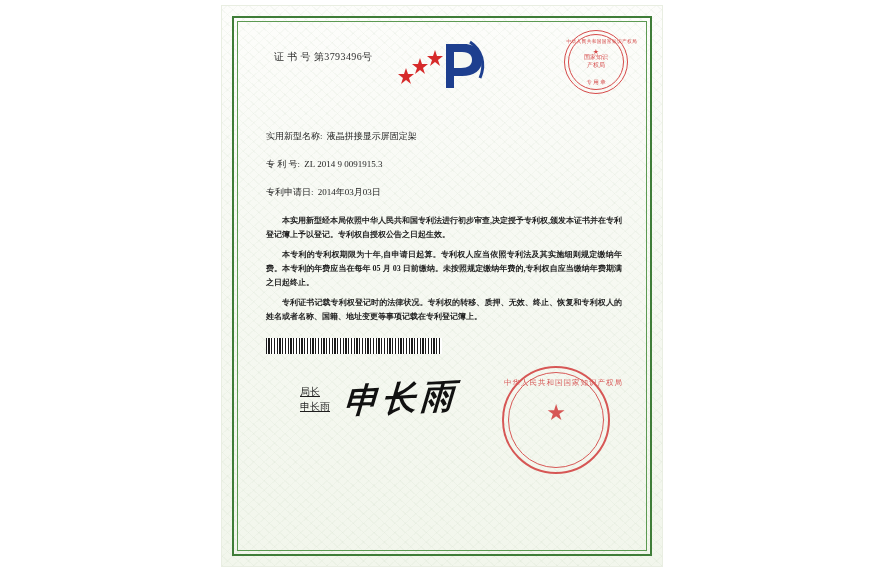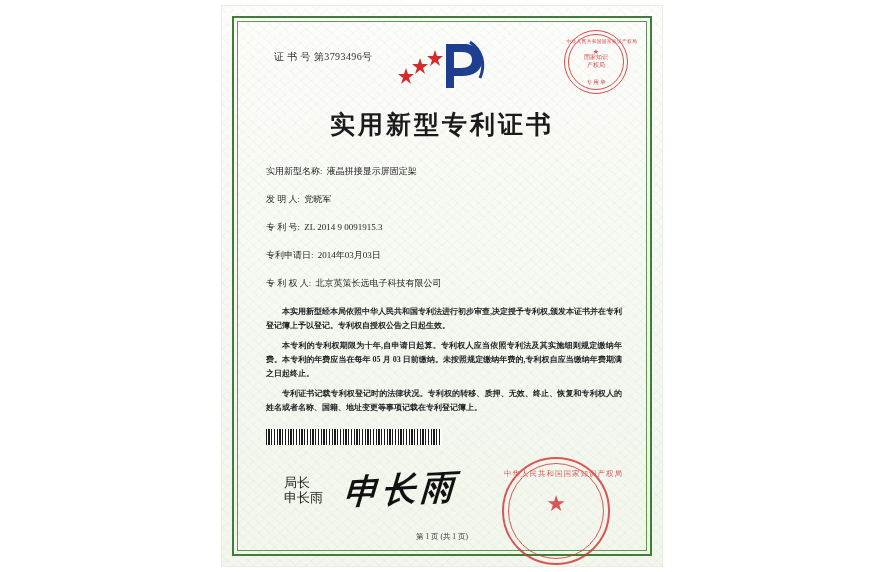--- a/index.html
+++ b/index.html
@@ -202,25 +202,26 @@
   }
 
   
   .sign-block {
     position: relative;
     margin-top: 16px;
     height: 70px;
   }
   .sign-title {
     position: absolute;
-    left: 36px;
+    left: 52px;
     top: 14px;
-    font-size: 13px;
+    font-size: 10px;
     line-height: 15px;
     color: #1e1e1e;
+    text-decoration: underline;
   }
   .sign-hand {
     position: absolute;
     left: 96px;
     top: 6px;
     font-size: 34px;
     color: #111;
     font-family: "DejaVu Serif", serif;
     letter-spacing: 4px;
     transform: rotate(-3deg) skewX(-6deg);
@@ -302,42 +303,33 @@
 
         <div class="seal-top">
           <div class="seal-ring"></div>
           <div class="seal-arc">中华人民共和国国家知识产权局</div>
           <div class="seal-star">★</div>
           <div class="seal-mid">国家知识<br>产权局</div>
           <div class="seal-bottom">专 用 章</div>
         </div>
       </div>
 
-      <div class="doc-title">实用新型专利证书</div>
 
       <div class="fields">
         <div class="field">
           <span class="label">实用新型名称:</span>
           <span class="value">液晶拼接显示屏固定架</span>
         </div>
         <div class="field">
-          <span class="label">发 明 人:</span>
-          <span class="value">党晓军</span>
-        </div>
-        <div class="field">
           <span class="label">专 利 号:</span>
           <span class="value">ZL 2014 9 0091915.3</span>
         </div>
         <div class="field">
           <span class="label">专利申请日:</span>
           <span class="value">2014年03月03日</span>
-        </div>
-        <div class="field">
-          <span class="label">专 利 权 人:</span>
-          <span class="value">北京英策长远电子科技有限公司</span>
         </div>
       </div>
 
       <div class="paragraphs">
         <div class="para">本实用新型经本局依照中华人民共和国专利法进行初步审查,决定授予专利权,颁发本证书并在专利登记簿上予以登记。专利权自授权公告之日起生效。</div>
         <div class="para">本专利的专利权期限为十年,自申请日起算。专利权人应当依照专利法及其实施细则规定缴纳年费。本专利的年费应当在每年 05 月 03 日前缴纳。未按照规定缴纳年费的,专利权自应当缴纳年费期满之日起终止。</div>
         <div class="para">专利证书记载专利权登记时的法律状况。专利权的转移、质押、无效、终止、恢复和专利权人的姓名或者名称、国籍、地址变更等事项记载在专利登记簿上。</div>
       </div>
 
       <div class="barcode"></div>
@@ -350,16 +342,15 @@
         <div class="sign-hand">申长雨</div>
 
         <div class="seal-main">
           <div class="ring2"></div>
           <div class="arc-text">中华人民共和国国家知识产权局</div>
           <div class="star">★</div>
 
         </div>
       </div>
 
-      <div class="page-footer">第 1 页 (共 1 页)</div>
     </div>
   </div>
 </div>
 
 </body></html>

